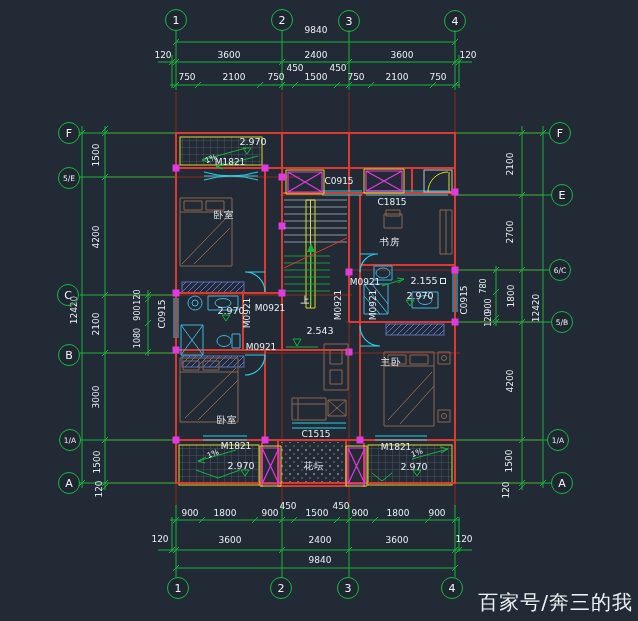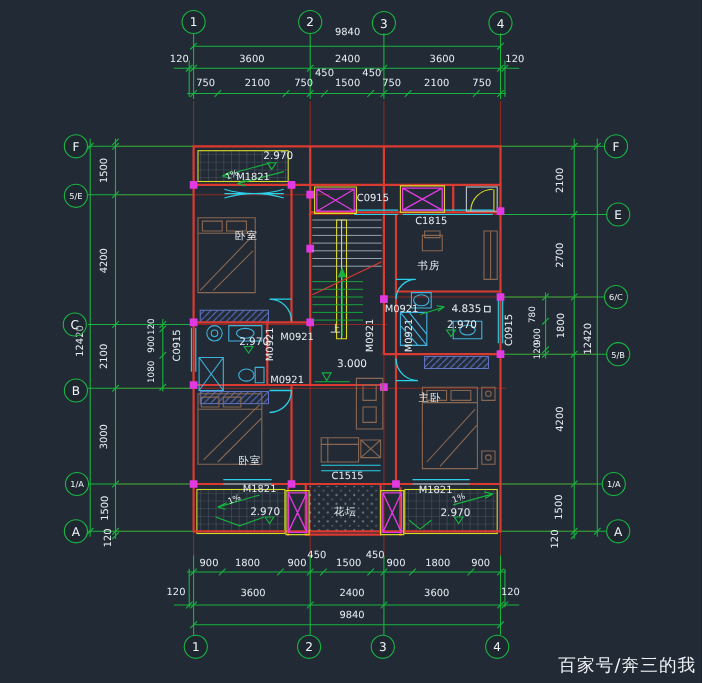--- a/index.html
+++ b/index.html
@@ -11,21 +11,21 @@
      white-space:nowrap;line-height:1;z-index:5}
   .v{transform:translate(-50%,-50%) rotate(-90deg)}
   .s{font-size:8px}
   .lvl{font-size:9.5px}
   .room{font-size:9.5px;letter-spacing:1px}
   .slope{font-size:7.5px;transform:translate(-50%,-50%) rotate(-22deg)}
   .bub{position:absolute;width:22px;height:22px;border:1px solid #1ab744;border-radius:50%;
        color:#f0f5f9;font-size:11px;display:flex;align-items:center;justify-content:center;
        transform:translate(-50%,-50%);z-index:6;background:rgba(20,28,36,.25)}
   .bub.sm{font-size:7.5px}
-  .wm{position:absolute;right:5px;bottom:5px;color:#eff3f7;font-size:16px;letter-spacing:1px;z-index:8}
+  .wm{position:absolute;right:5px;bottom:5px;color:#eff3f7;font-size:20px;letter-spacing:1px;z-index:8}
   .sq{position:absolute;width:6px;height:6px;border:1px solid #dfe7ee;transform:translate(-50%,-50%);z-index:5}
 </style>
 </head>
 <body>
 
 <div id="stage">
 
 <svg width="638" height="621" viewBox="0 0 638 621">
   <defs>
     <pattern id="grid" width="7" height="7" patternUnits="userSpaceOnUse">
@@ -270,22 +270,22 @@
 <span class="t v" style="left:338px;top:305px">M0921</span>
 <span class="t v" style="left:247px;top:313px">M0921</span>
 <span class="t" style="left:270px;top:308px">M0921</span>
 <span class="t" style="left:261px;top:347px">M0921</span>
 
 <span class="t lvl" style="left:253px;top:142px">2.970</span>
 <span class="t lvl" style="left:231px;top:311px">2.970</span>
 <span class="t lvl" style="left:420px;top:296px">2.970</span>
 <span class="t lvl" style="left:241px;top:466px">2.970</span>
 <span class="t lvl" style="left:414px;top:467px">2.970</span>
-<span class="t lvl" style="left:320px;top:331px">3.000</span>
-<span class="t lvl" style="left:424px;top:281px">4.835</span>
+<span class="t lvl" style="left:320px;top:331px">2.543</span>
+<span class="t lvl" style="left:424px;top:281px">2.155</span>
 <span class="sq" style="left:443px;top:281px"></span>
 
 <span class="t" style="left:305px;top:300px">上</span>
 <span class="t slope" style="left:211px;top:159px">1%</span>
 <span class="t slope" style="left:213px;top:454px">1%</span>
 <span class="t slope" style="left:417px;top:453px">1%</span>
 
 <div class="wm">百家号/奔三的我</div>
 
 </div>

